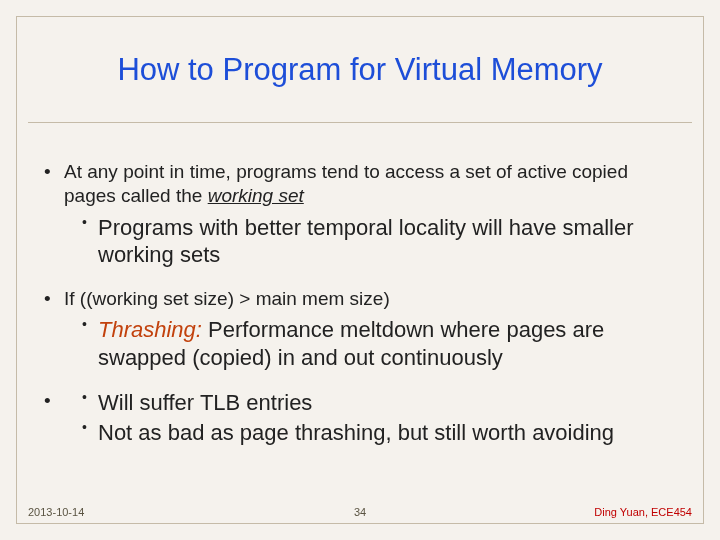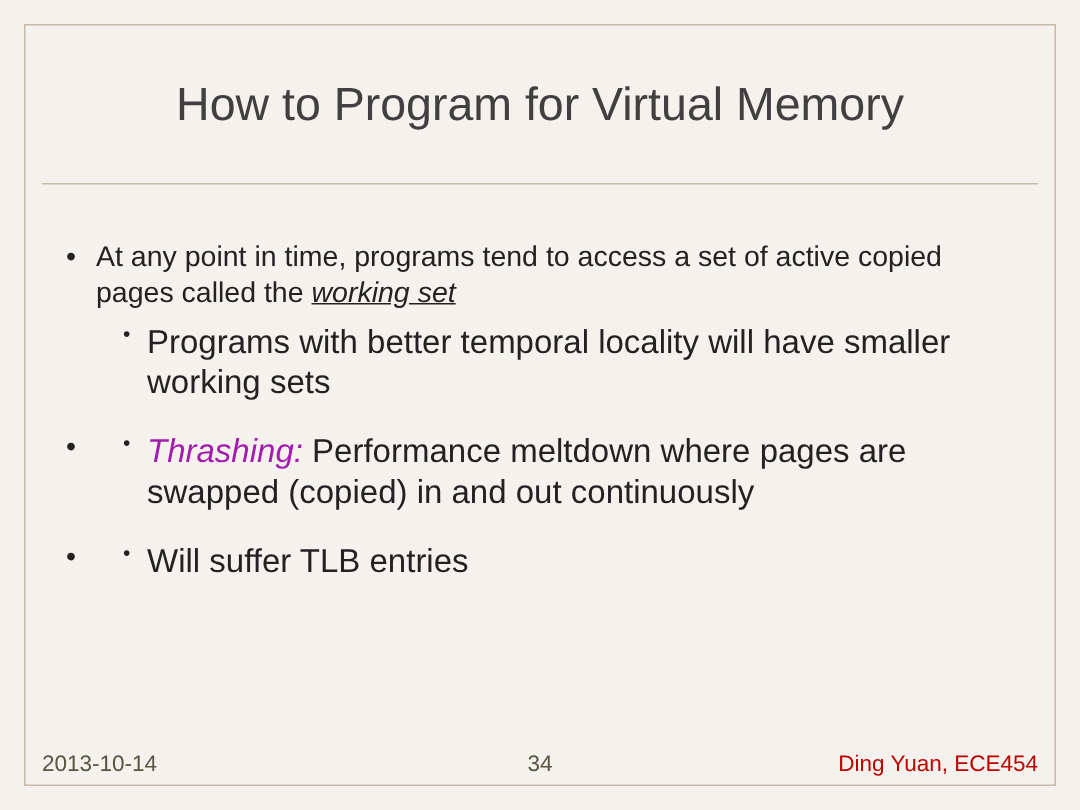--- a/index.html
+++ b/index.html
@@ -28,21 +28,21 @@
     background: #c5bba8;
   }
   .slide-title {
     position: absolute;
     top: 52px;
     left: 0;
     right: 0;
     text-align: center;
     font-size: 31px;
     font-weight: 400;
-    color: #404040;
+    color: #1d4ed8;
   }
   .content {
     position: absolute;
     top: 160px;
     left: 44px;
     right: 44px;
     font-size: 19px;
     color: #222;
     line-height: 1.25;
   }
@@ -69,27 +69,27 @@
   }
   .level2 > li::before {
     content: "•";
     position: absolute;
     left: 18px;
     top: 0;
     font-size: 14px;
   }
   .ital { font-style: italic; margin-top: 10px; }
   .underline { text-decoration: underline; }
-  .red { color: #a21caf; }
+  .red { color: #c2410c; }
   .footer {
     position: absolute;
     bottom: 22px;
     left: 28px;
     right: 28px;
-    font-size: 15px;
+    font-size: 11px;
     color: #5a5442;
     display: flex;
     justify-content: space-between;
     align-items: flex-end;
   }
   .footer-center {
     position: absolute;
     left: 50%;
     transform: translateX(-50%);
   }
@@ -105,27 +105,29 @@
 
 <div class="content">
   <ul class="level1">
     <li>
       <span>At any point in time, programs tend to access a set of active copied pages called the </span><span class="ital underline">working set</span>
       <ul class="level2">
         <li>Programs with better temporal locality will have smaller working sets</li>
       </ul>
     </li>
     <li>
+      <span>If ((working set size) &gt; main mem size)</span>
       <ul class="level2">
         <li><span class="ital red">Thrashing:</span><span> Performance meltdown where pages are swapped (copied) in and out continuously</span></li>
       </ul>
     </li>
     <li>
       <ul class="level2">
         <li>Will suffer TLB entries</li>
+        <li>Not as bad as page thrashing, but still worth avoiding</li>
       </ul>
     </li>
   </ul>
 </div>
 
 <div class="footer">
   <span>2013-10-14</span>
   <span class="footer-center">34</span>
   <span class="footer-right">Ding Yuan, ECE454</span>
 </div>

